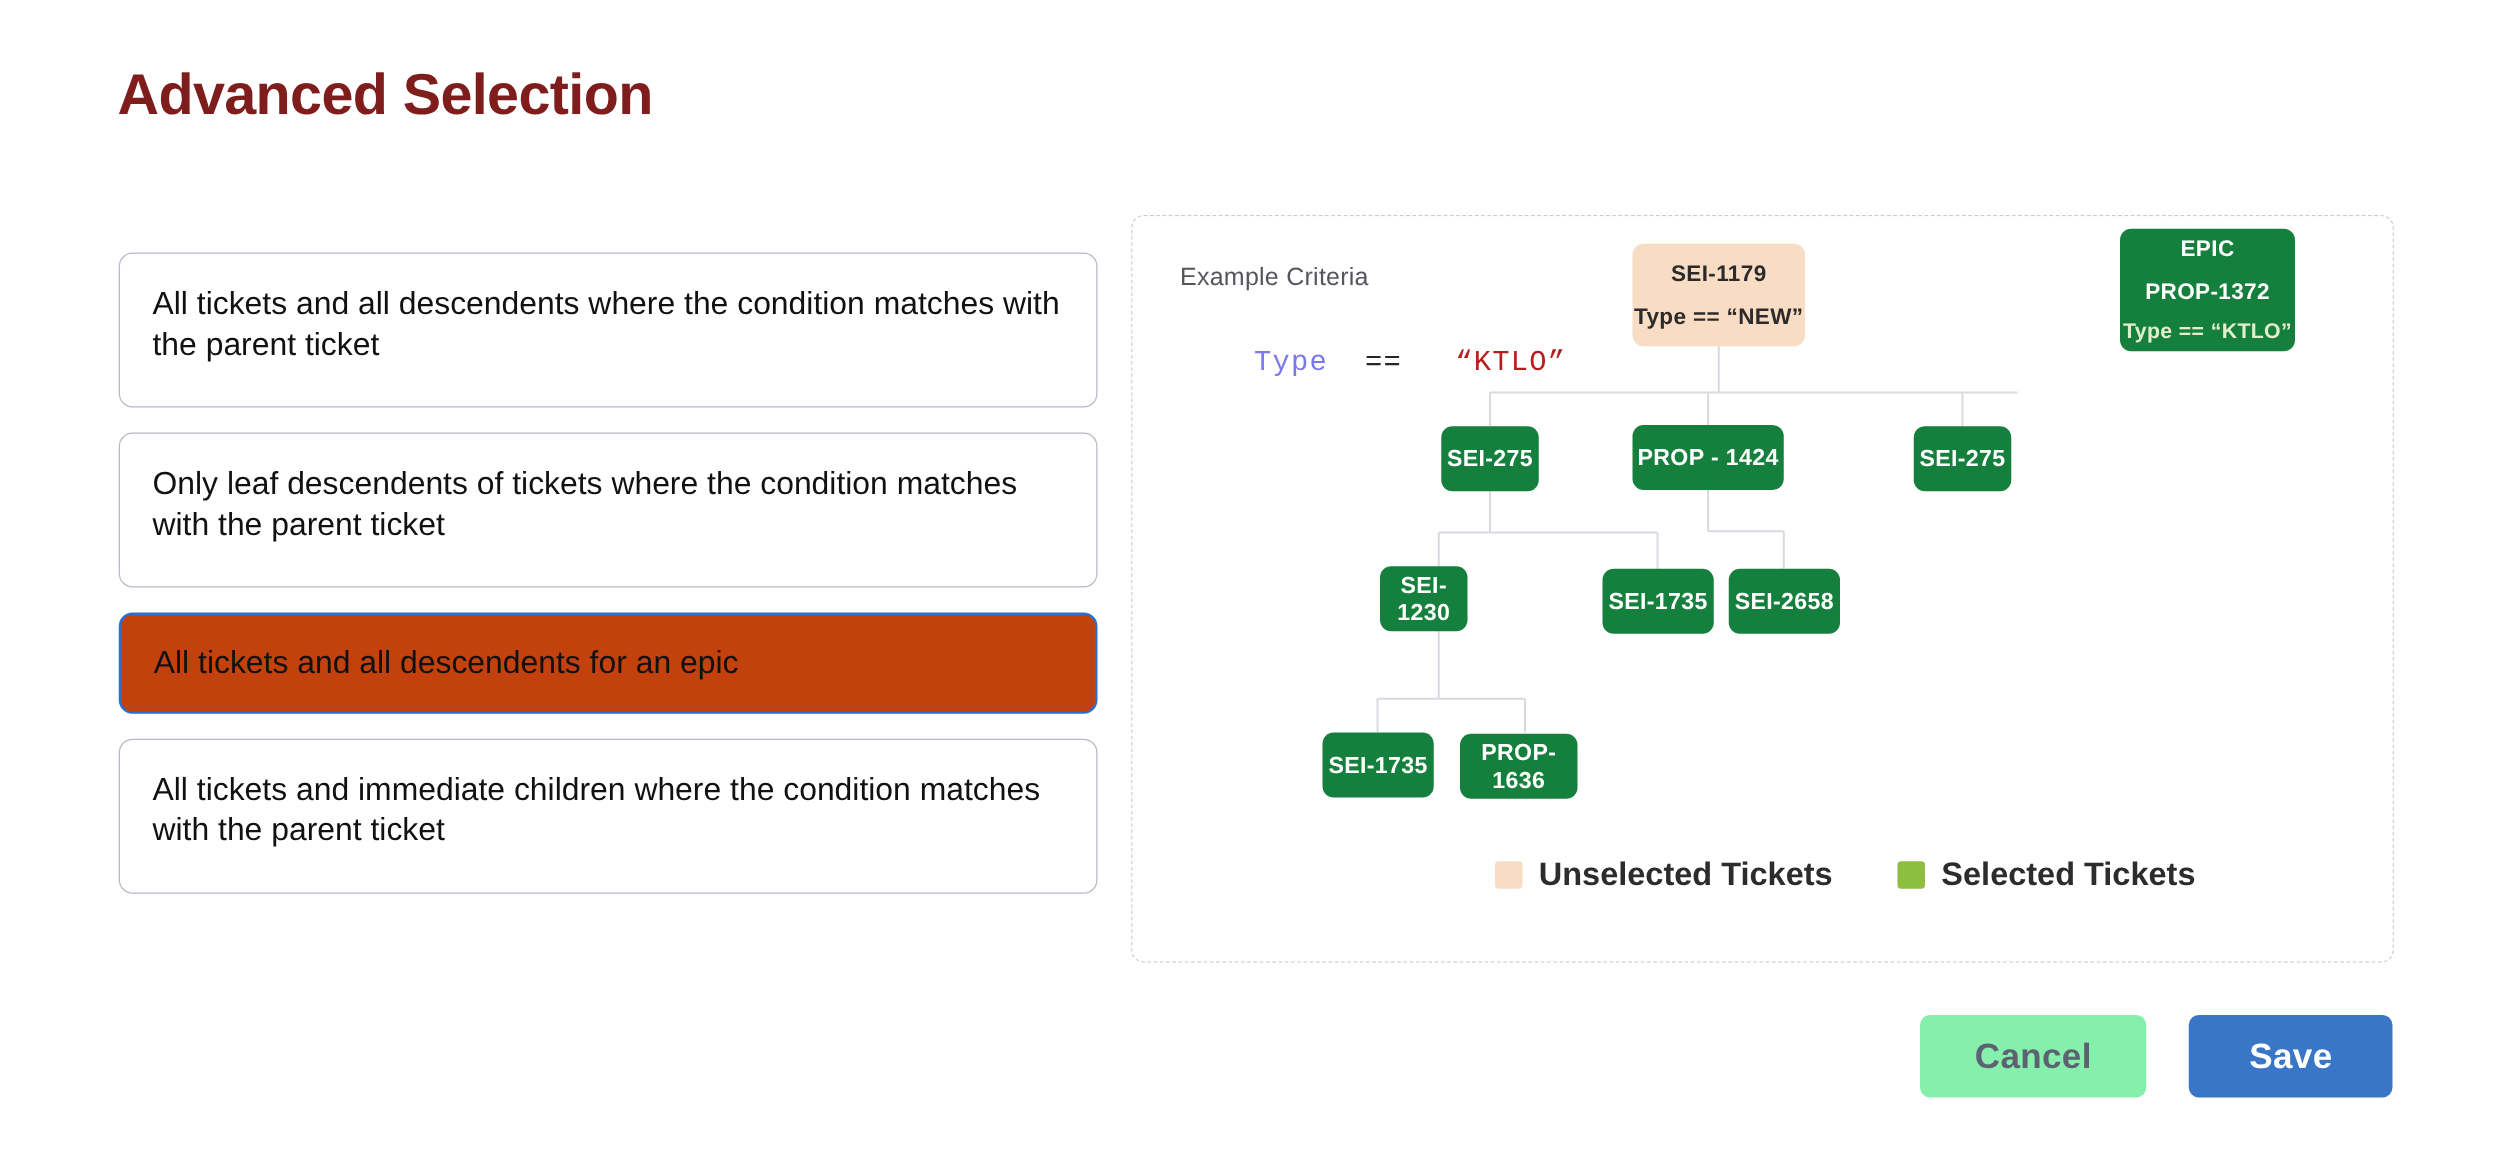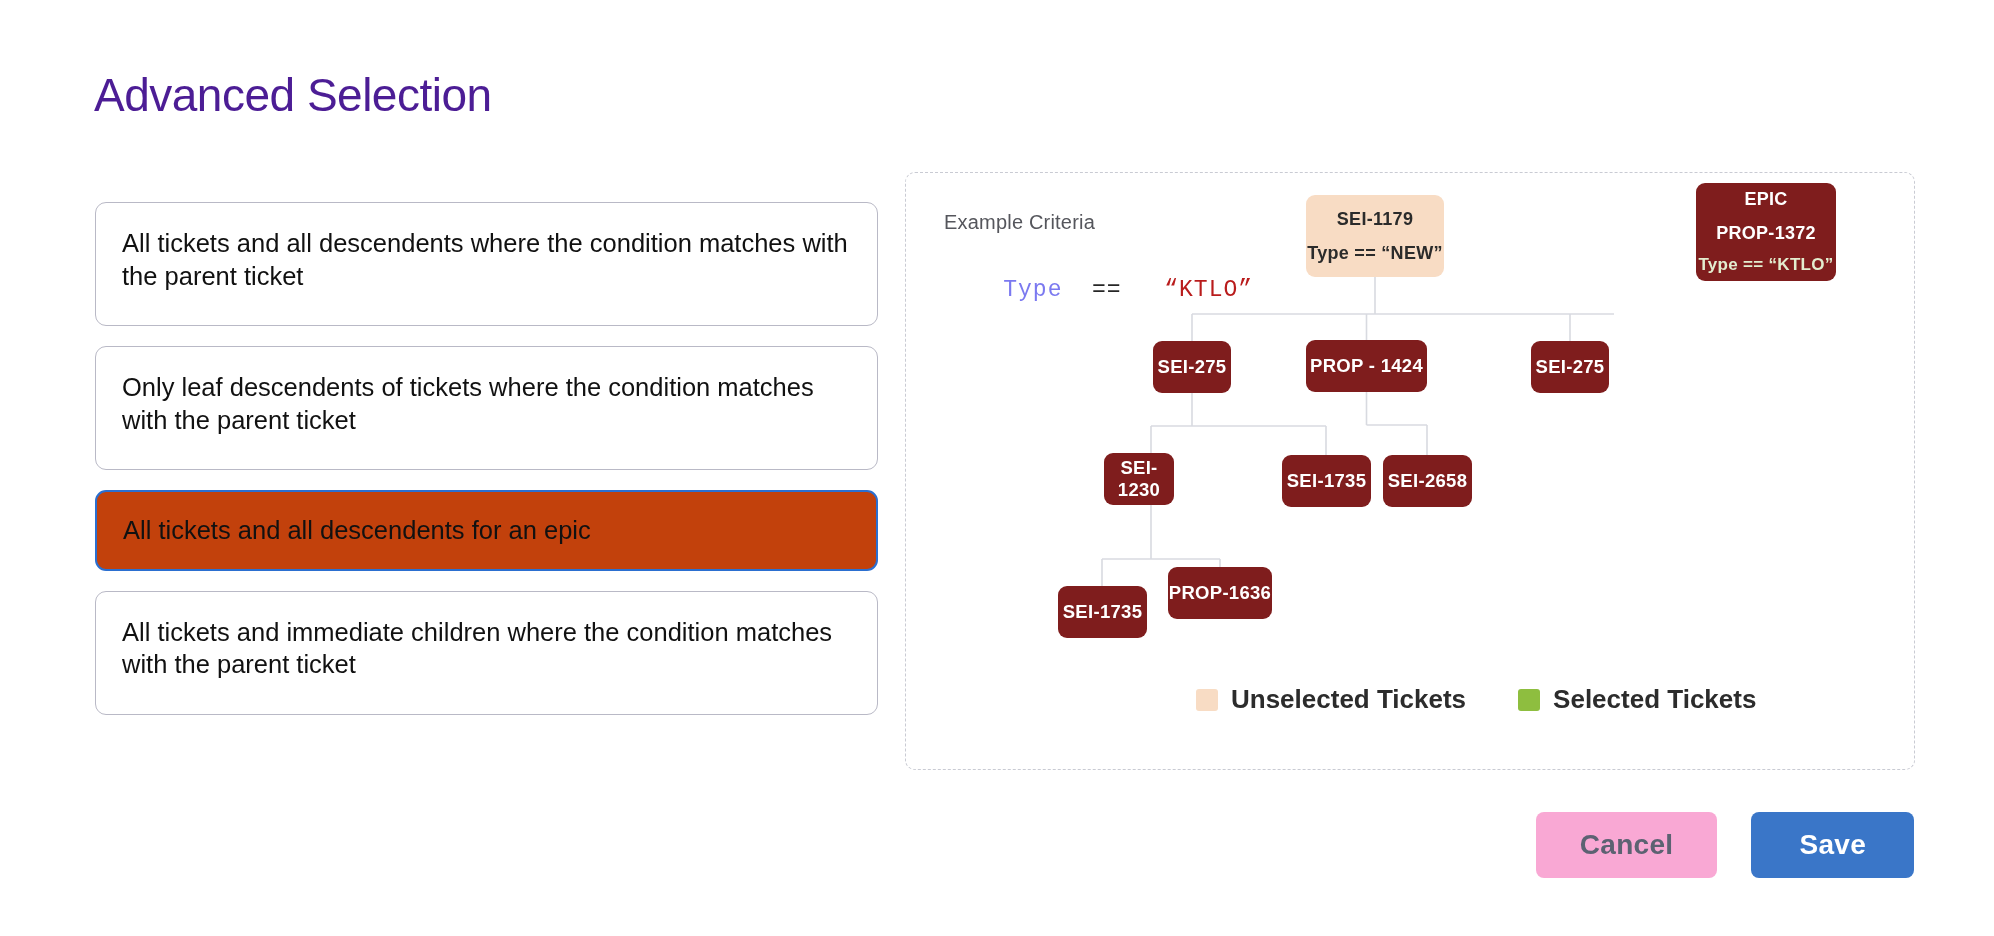--- a/index.html
+++ b/index.html
@@ -15,24 +15,23 @@
     overflow: hidden;
     position: relative;
   }
 
   
   .page-title {
     position: absolute;
     left: 94px;
     top: 48px;
     font-size: 46px;
-    font-weight: normal;
+    font-weight: bold;
     letter-spacing: -0.5px;
-    color: #4c1d95;
-    margin-top: 20px;
+    color: #7f1d1d;
   }
 
   
   .options {
     position: absolute;
     left: 95px;
     top: 202px;
     width: 783px;
   }
   .option-card {
@@ -101,21 +100,21 @@
     border-radius: 9px;
     display: flex;
     flex-direction: column;
     align-items: center;
     justify-content: center;
     text-align: center;
     font-weight: bold;
     letter-spacing: .3px;
   }
   .node.selected {
-    background: #7f1d1d;
+    background: #15803d;
     color: #ffffff;
   }
   .node.unselected {
     background: #f8dcc4;
     color: #2b2b2b;
   }
   .node .l1 { font-size: 18px; }
   .node .l2 { font-size: 18px; margin-top: 13px; font-weight: bold; }
   .node .l3 { font-size: 17px; margin-top: 11px; font-weight: bold; color: #e3edcf; }
   .node .tag { font-size: 18.5px; }
@@ -145,21 +144,21 @@
   .btn {
     border: none;
     border-radius: 8px;
     font-family: "Liberation Sans", sans-serif;
     font-size: 28px;
     font-weight: bold;
     cursor: pointer;
     letter-spacing: .3px;
   }
   .btn-cancel {
-    background: #f9a8d4;
+    background: #86efac;
     color: #5c6272;
     padding: 17px 44px;
     text-align: right;
   }
   .btn-save {
     background: #3a76c8;
     color: #ffffff;
     padding: 17px 48px;
   }
 </style>
@@ -229,21 +228,21 @@
       </div>
       <div class="node selected" style="left: 376px; top: 282px; width: 89px; height: 52px;">
         <div class="tag">SEI-1735</div>
       </div>
       <div class="node selected" style="left: 477px; top: 282px; width: 89px; height: 52px;">
         <div class="tag">SEI-2658</div>
       </div>
       <div class="node selected" style="left: 152px; top: 413px; width: 89px; height: 52px;">
         <div class="tag">SEI-1735</div>
       </div>
-      <div class="node selected" style="left: 262px; top: 394px; width: 104px; height: 52px;">
+      <div class="node selected" style="left: 262px; top: 414px; width: 94px; height: 52px;">
         <div class="tag">PROP-1636</div>
       </div>
     </div>
 
   <div class="legend">
       <div class="legend-item">
         <span class="legend-swatch" style="background: rgb(248, 220, 196);"></span>
         <span class="legend-text">Unselected Tickets</span>
       </div>
       <div class="legend-item">

